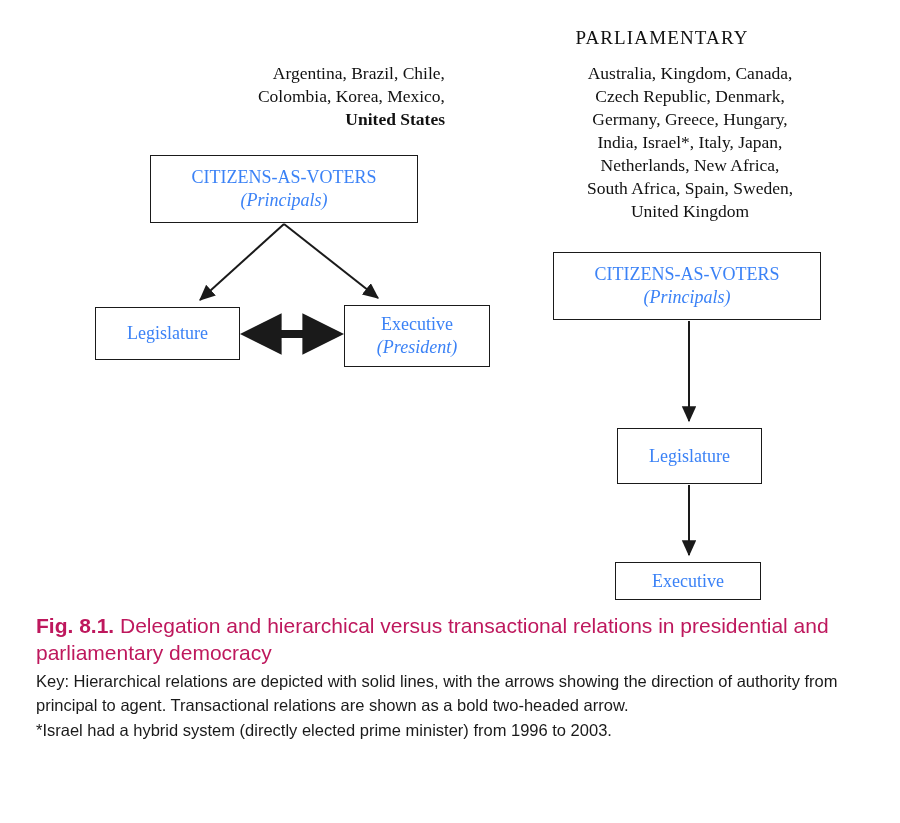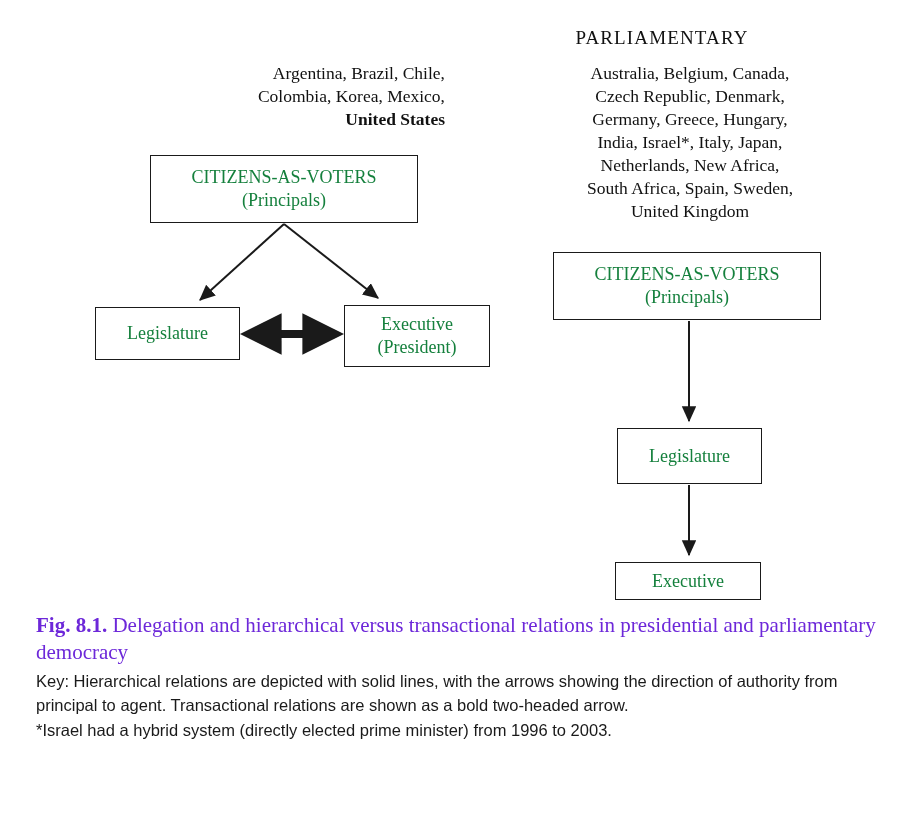--- a/index.html
+++ b/index.html
@@ -52,48 +52,49 @@
     background: #ffffff;
     box-sizing: border-box;
     display: flex;
     flex-direction: column;
     align-items: center;
     justify-content: center;
     text-align: center;
     font-family: "Liberation Serif", serif;
     font-size: 18px;
     line-height: 23px;
-    color: #15803d;
+    color: #3b82f6;
   }
   .box .line2 {
     font-size: 18px;
+    font-style: italic;
   }
 
   
   .arrows {
     position: absolute;
     left: 0;
     top: 0;
     width: 900px;
     height: 605px;
     pointer-events: none;
   }
 
   
   .caption {
     position: absolute;
     left: 36px;
     top: 612px;
     width: 840px;
   }
   .cap-title {
-    font-family: Liberation Serif, serif;
+    font-family: Liberation Sans, sans-serif;
     font-size: 21px;
     line-height: 27px;
-    color: #6d28d9;
+    color: #be185d;
   }
   .cap-title .figlabel {
     font-weight: bold;
   }
   .cap-key {
     font-family: "Liberation Sans", sans-serif;
     font-size: 16.5px;
     line-height: 24px;
     color: #1a1a1a;
     margin-top: 3px;
@@ -128,21 +129,21 @@
   </div>
 
   <div class="box" style="left:344px; top:305px; width:146px; height:62px;">
     <div>Executive</div>
     <div class="line2">(President)</div>
   </div>
 
   <div class="col-heading" style="left:512px; top:27px; width:300px;">PARLIAMENTARY</div>
 
   <div class="country-list" style="left:540px; top:62px; width:300px;">
-    <div>Australia, Belgium, Canada,</div>
+    <div>Australia, Kingdom, Canada,</div>
     <div>Czech Republic, Denmark,</div>
     <div>Germany, Greece, Hungary,</div>
     <div>India, Israel*, Italy, Japan,</div>
     <div>Netherlands, New Africa,</div>
     <div>South Africa, Spain, Sweden,</div>
     <div>United Kingdom</div>
   </div>
 
   <div class="box" style="left:553px; top:252px; width:268px; height:68px;">
     <div>CITIZENS-AS-VOTERS</div>

